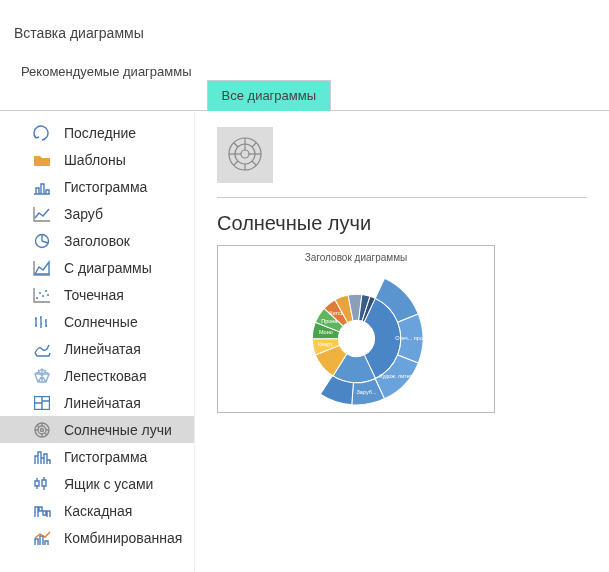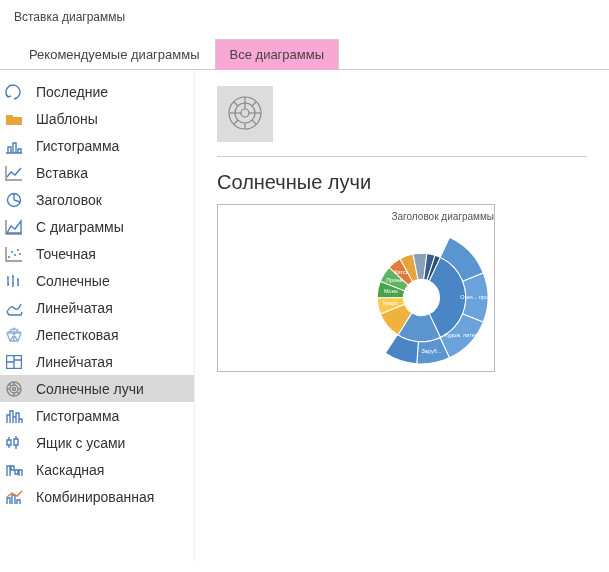--- a/index.html
+++ b/index.html
@@ -6,56 +6,57 @@
   body {
     font-family: "Segoe UI", Tahoma, sans-serif;
     font-size: 13px;
     color: #333;
     background: #fff;
     width: 609px;
     height: 572px;
     overflow: hidden;
   }
   .dialog-title {
-    padding: 10px 14px 14px 14px;
-    font-size: 12px;
+    padding: 25px 14px 14px 14px;
+    font-size: 14px;
     color: #444;
   }
   .tabs {
     display: flex;
     border-bottom: 1px solid #ccc;
-    padding-left: 14px;
+    padding-left: 6px;
   }
   .tab {
     padding: 7px 14px 8px 14px;
     border: 1px solid transparent;
     border-bottom: none;
     position: relative;
     top: 1px;
     color: #444;
     cursor: default;
   }
   .tab.active {
     border-color: #ccc;
-    background: #f9a8d4;
+    background: #5eead4;
+    margin-top: 24px;
   }
   .body {
     display: flex;
     height: calc(100% - 80px);
   }
   .sidebar {
     width: 195px;
     border-right: 1px solid #eee;
     padding-top: 8px;
   }
   .sb-item {
     display: flex;
     align-items: center;
     height: 27px;
-    padding: 0 10px 0 4px;
+    padding: 0 10px 0 32px;
     gap: 12px;
     cursor: default;
     color: #333;
   }
   .sb-item.selected {
     background: #d9d9d9;
   }
   .sb-icon {
     width: 20px;
     height: 18px;
@@ -88,21 +89,21 @@
     font-weight: 400;
     color: #333;
     margin: 14px 0 10px 0;
   }
   .preview {
     border: 1px solid #bbb;
     width: 278px;
     height: 168px;
     display:flex;
     flex-direction:column;
-    align-items:flex-end;
+    align-items:center;
     padding-top: 6px;
   }
   .preview-title {
     font-size: 10px;
     color: #555;
     margin-bottom: 2px;
   }
   .chart-area {
     flex:1;
     display:flex;
@@ -155,21 +156,21 @@
       <span class="sb-label">Гистограмма</span>
     </div>
 
     <div class="sb-item">
       <span class="sb-icon">
         <svg width="18" height="16" viewBox="0 0 18 16">
             <path class="stroke-gray" d="M1 1 v14 h16"></path>
             <path class="stroke-blue" d="M2 12 l4 -5 l4 3 l6 -7"></path>
           </svg>
       </span>
-      <span class="sb-label">Вставка</span>
+      <span class="sb-label">Заруб</span>
     </div>
 
     <div class="sb-item">
       <span class="sb-icon">
         <svg width="16" height="16" viewBox="0 0 16 16">
             <circle cx="8" cy="8" r="6.5" class="stroke-blue"></circle>
             <path d="M8 8 V1.5 M8 8 L14 10" class="stroke-blue"></path>
           </svg>
       </span>
       <span class="sb-label">Заголовок</span>

